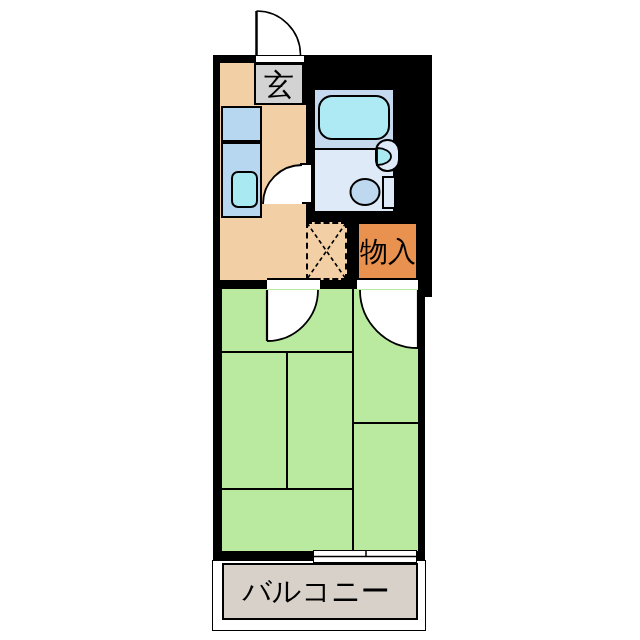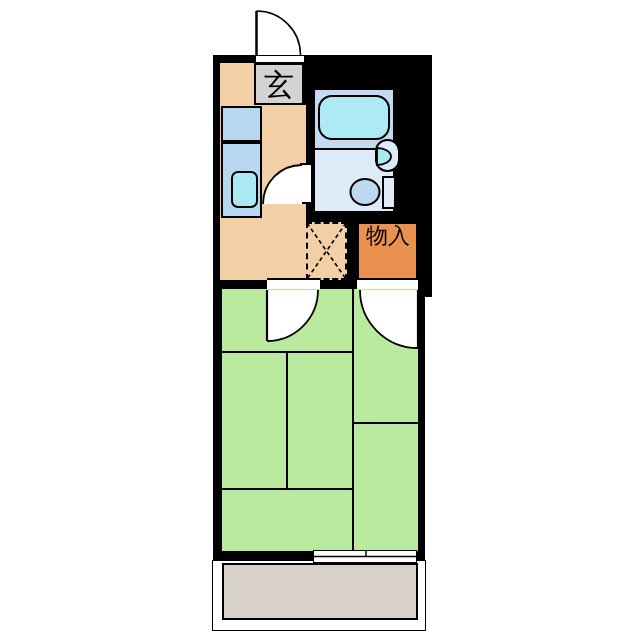--- a/index.html
+++ b/index.html
@@ -44,21 +44,21 @@
   .window        { left:313px; top:550px; width:104px; height:13px; background:#fff; border:1px solid #000; }
   .balcony-frame { left:212px; top:560px; width:214px; height:71px; background:#fff; border:1px solid #000; }
   .balcony-floor { left:222px; top:563px; width:196px; height:57px; background:#d8d1c9; border:2px solid #000; }
 
   
   .overlay { left:0; top:0; width:640px; height:640px; pointer-events:none; }
 
   
   .label { position:absolute; transform:translate(-50%,-50%); color:#000; white-space:nowrap; z-index:30; }
   .genkan-label  { left:279px; top:85px;  font-size:30px; }
-  .storage-label { left:388px; top:236px; font-size:22px; }
+  .storage-label { left:388px; top:252px; font-size:28px; }
   .room-label    { left:318px; top:422px; font-size:30px; }
   .balcony-label { left:316px; top:592px; font-size:29px; }
 </style>
 </head>
 <body>
 
 <div class="plan">
 
   <div class="abs slab-upper"></div>
   <div class="abs slab-lower"></div>
@@ -137,14 +137,15 @@
     </g>
 
     <g stroke="#000" stroke-width="1.5" fill="none">
       <path d="M313 556.5 L417 556.5"></path>
       <path d="M366 550.5 L366 556.5"></path>
     </g>
   </svg>
 
   <div class="label genkan-label">玄</div>
   <div class="label storage-label">物入</div>
+  <div class="label balcony-label">バルコニー</div>
 
 </div>
 
 </body></html>

